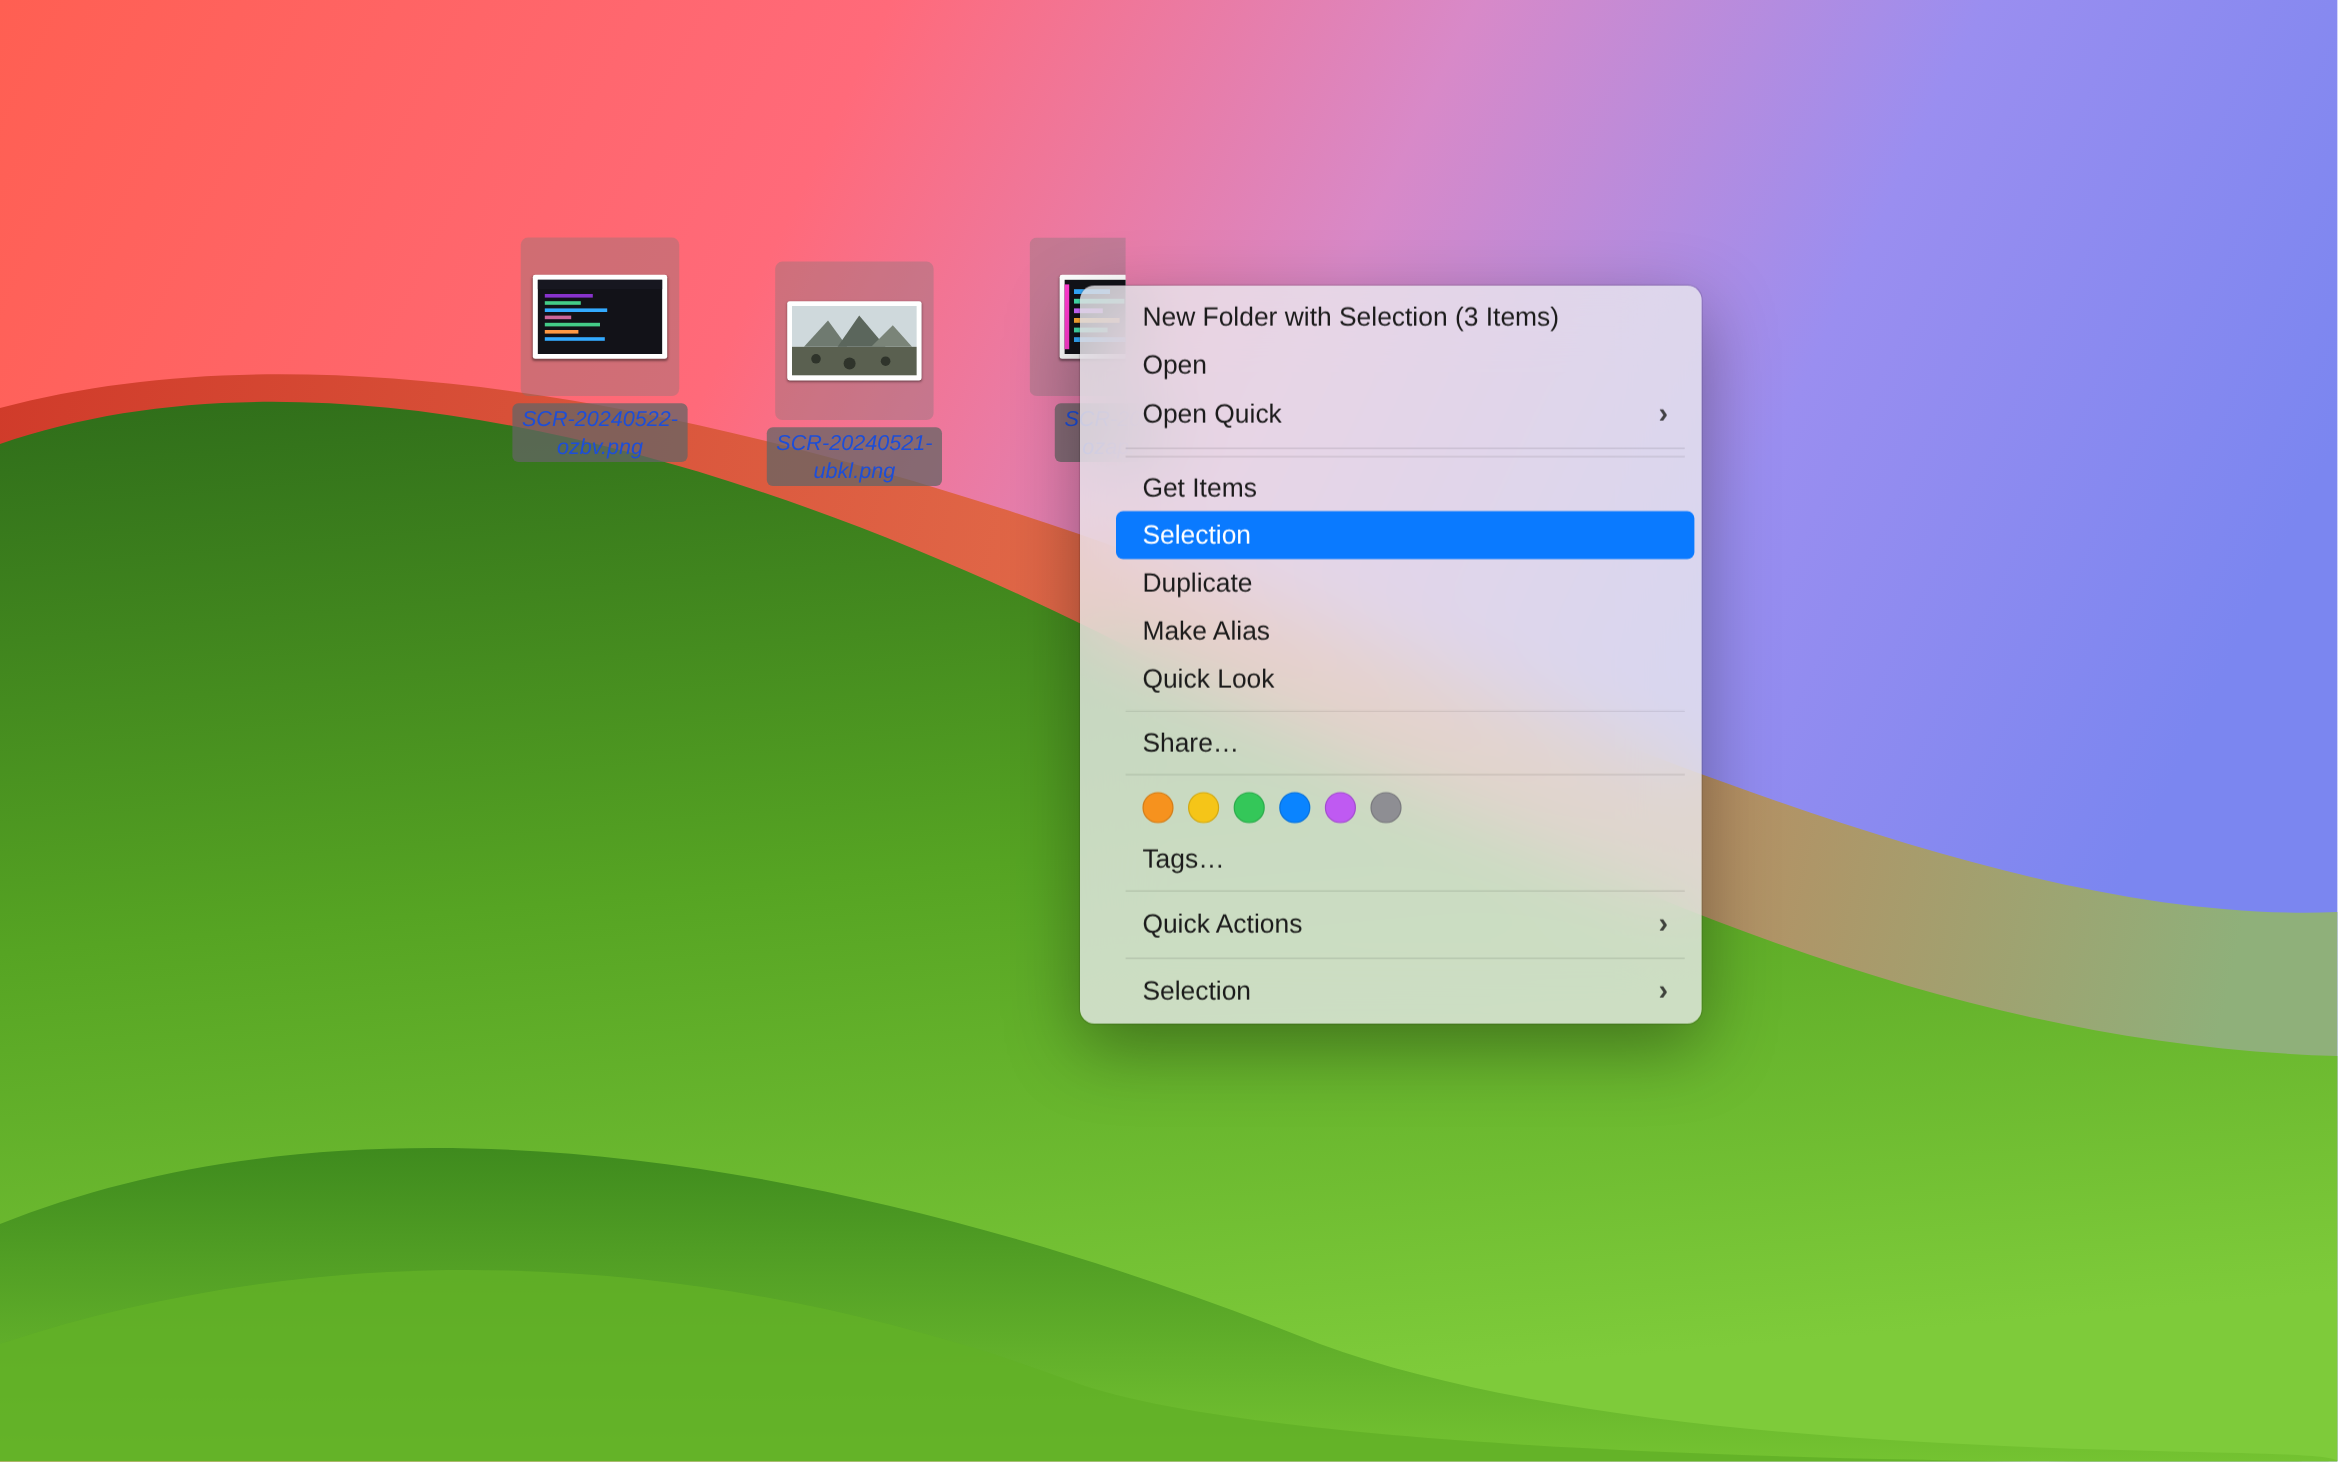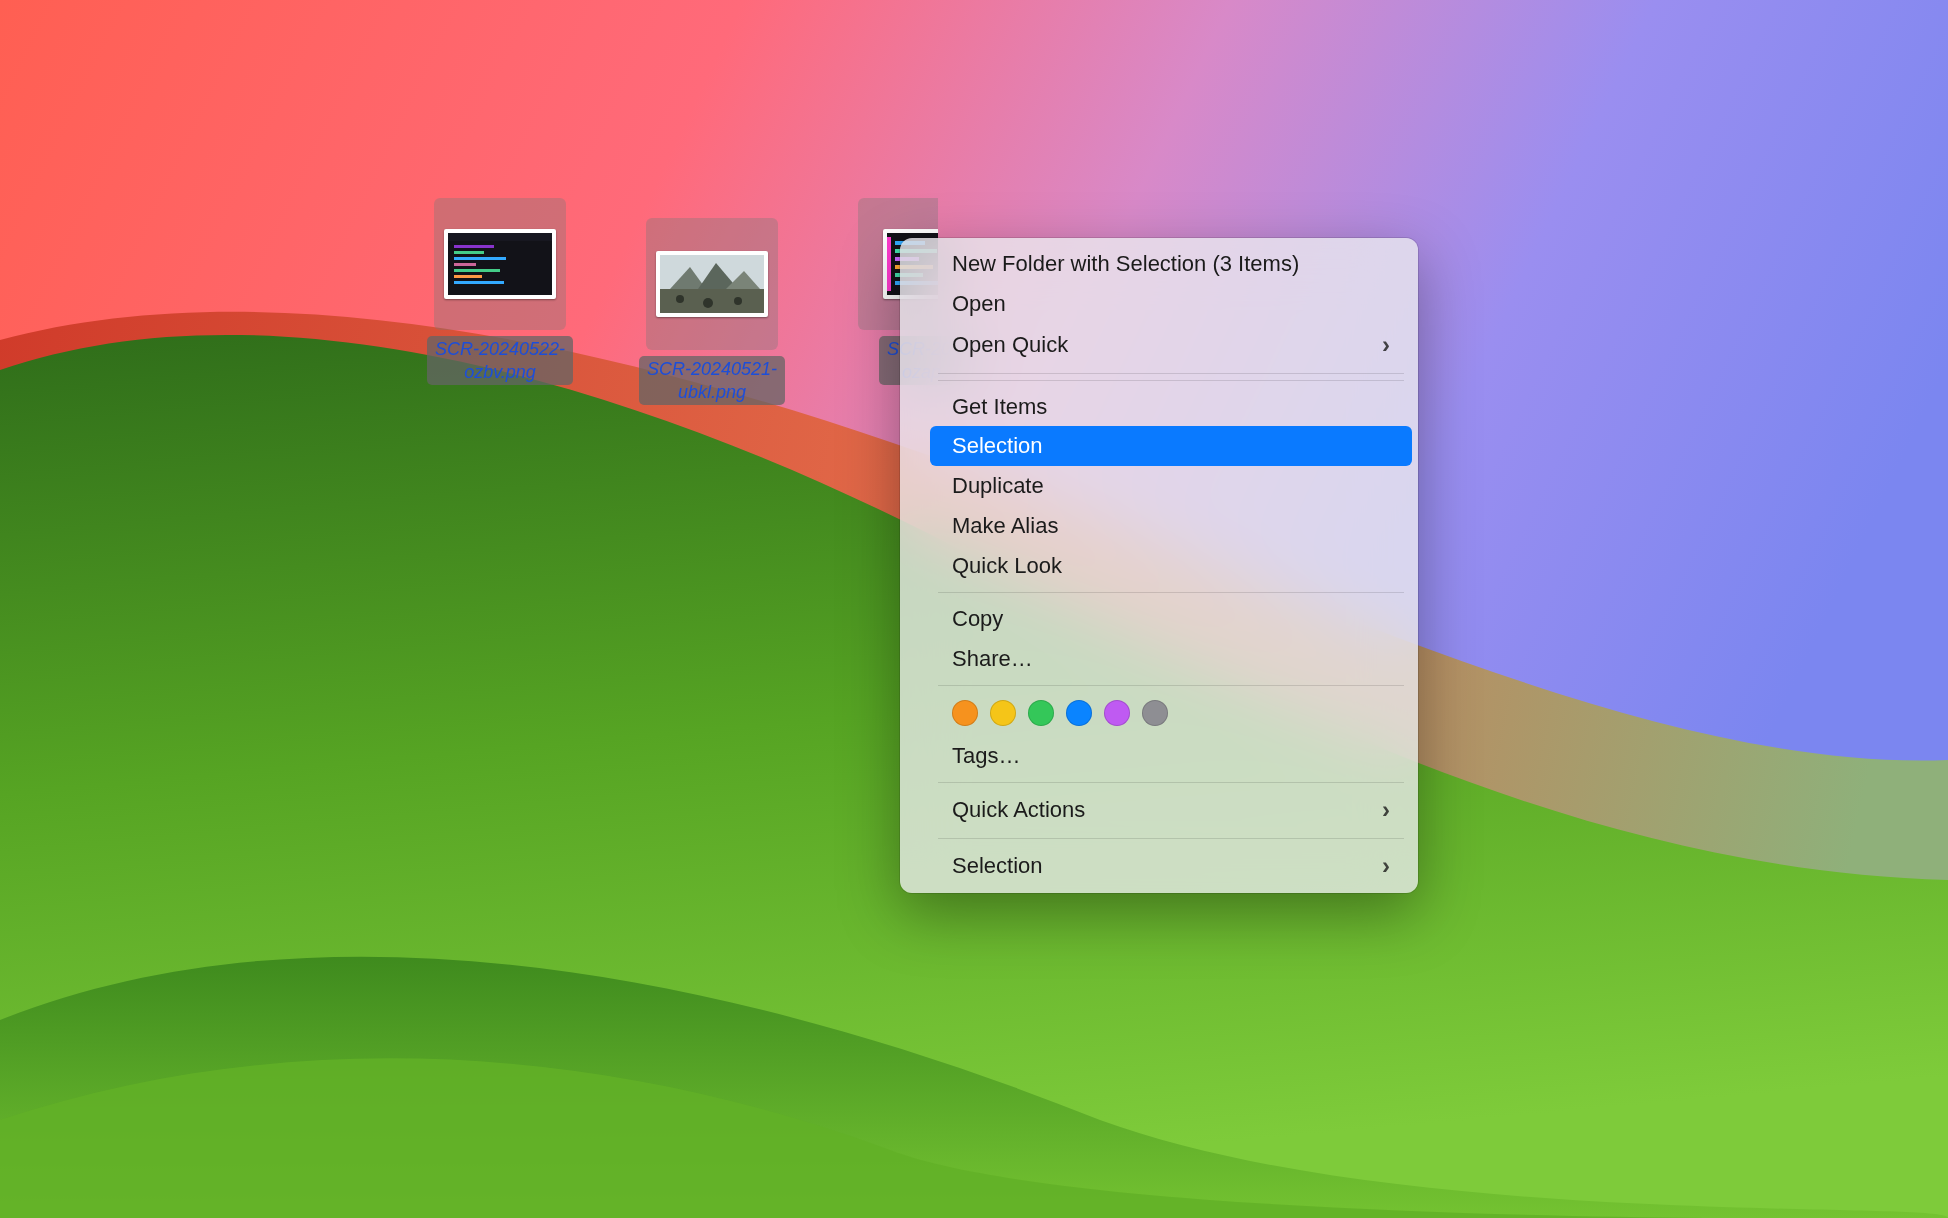--- a/index.html
+++ b/index.html
@@ -218,23 +218,20 @@
       <span>Duplicate</span>
     </div>
     <div class="menu-item">
       <span>Make Alias</span>
     </div>
     <div class="menu-item">
       <span>Quick Look</span>
     </div>
     <div class="menu-sep"></div>
     <div class="menu-item">
-      <span>Copy</span>
-    </div>
-    <div class="menu-item">
       <span>Share…</span>
     </div>
     <div class="menu-sep"></div>
     <div class="tag-row">
       <div class="tag-dot" style="background: rgb(246, 146, 30);"></div>
       <div class="tag-dot" style="background: rgb(245, 197, 24);"></div>
       <div class="tag-dot" style="background: rgb(52, 199, 89);"></div>
       <div class="tag-dot" style="background: rgb(10, 132, 255);"></div>
       <div class="tag-dot" style="background: rgb(191, 90, 242);"></div>
       <div class="tag-dot" style="background: rgb(142, 142, 147);"></div>

